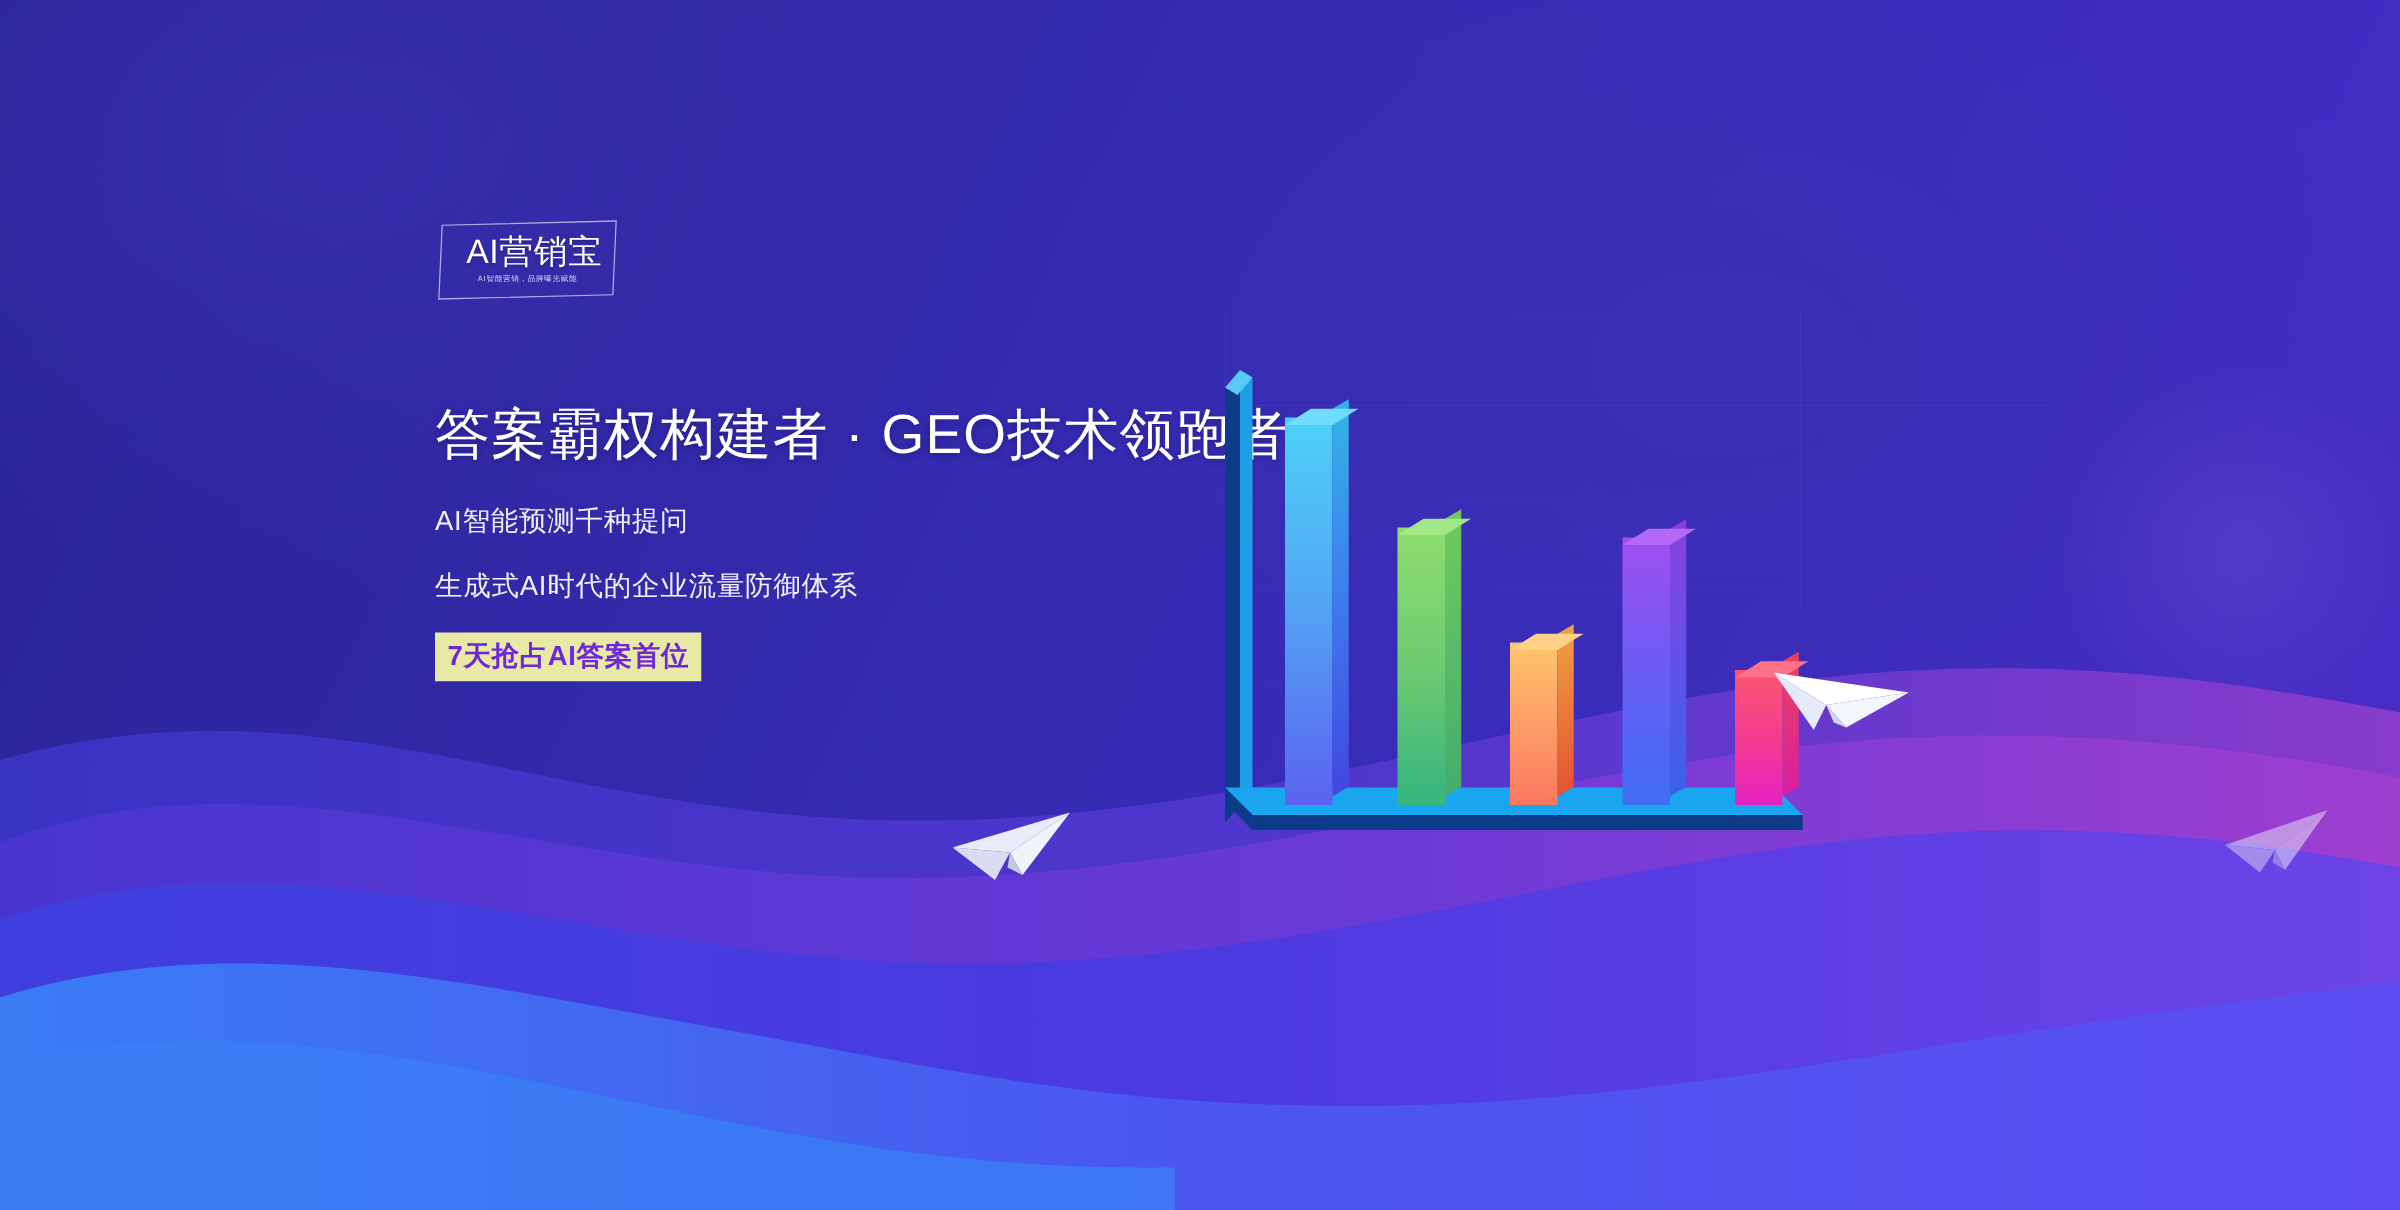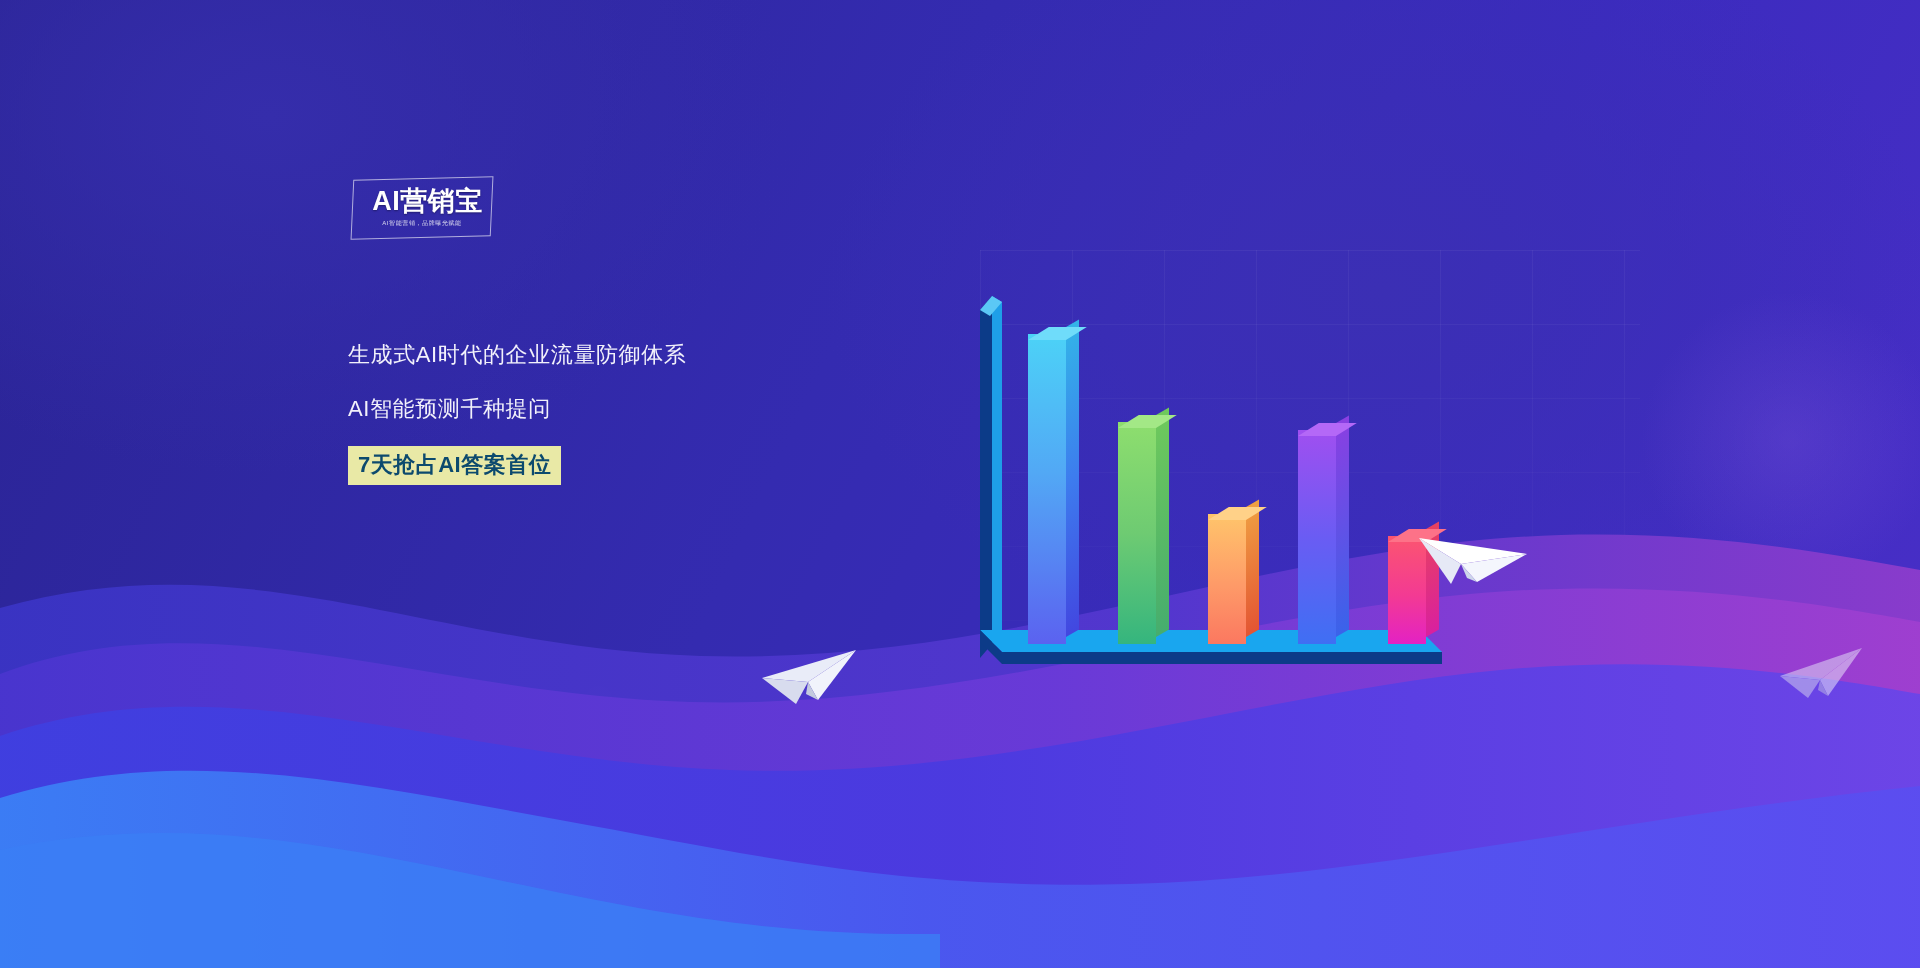--- a/index.html
+++ b/index.html
@@ -38,21 +38,21 @@
   
   .logo{position:absolute;left:352px;top:178px;width:140px;height:60px;}
   .logo-frame{
     position:absolute;inset:0;
     border:1.5px solid rgba(255,255,255,.62);
     transform:skewX(-4deg) rotate(-1.4deg);
   }
   .logo-word{
     position:absolute;left:0;right:0;top:8px;
     text-align:center;color:#ffffff;
-    font-size:27px;font-weight:700;letter-spacing:.5px;
+    font-size:27px;font-weight:400;letter-spacing:.5px;
     line-height:30px;white-space:nowrap;
     text-shadow:0 1px 2px rgba(0,0,0,.35);
     padding-left:11px;
   }
   .logo-sub{
     position:absolute;left:0;right:0;top:41px;
     text-align:center;color:rgba(255,255,255,.80);
     font-size:6px;letter-spacing:.6px;white-space:nowrap;
   }
 
@@ -63,21 +63,21 @@
     letter-spacing:1px;white-space:nowrap;margin:0;
     text-shadow:0 2px 6px rgba(10,4,60,.35);
   }
   .subline{
     color:#f2f1fb;font-size:22px;line-height:30px;letter-spacing:.6px;
     white-space:nowrap;margin:22px 0 0 0;font-weight:400;
   }
   .subline.tight{margin-top:24px;}
   .hl-wrap{margin:22px 0 0 0;}
   .highlight{
-    display:inline-block;background:#e9e9a6;color:#0c4a6e;
+    display:inline-block;background:#e9e9a6;color:#6d28d9;
     font-size:22px;font-weight:700;line-height:30px;letter-spacing:.5px;
     padding:4px 10px 5px 10px;white-space:nowrap;
   }
   .subline.last{margin-top:26px;}
 
   
   .chart{position:absolute;left:980px;top:296px;width:470px;height:370px;}
   .axis-y{position:absolute;left:0;bottom:0;}
   .axis-x{position:absolute;left:0;bottom:0;}
   .bar{position:absolute;bottom:22px;}
@@ -132,22 +132,23 @@
     <path d="M0,352 C160,318 300,340 470,376 C640,412 760,438 940,436 L940,470 L0,470 Z" fill="#3b7ef5" opacity=".80"></path>
   </svg>
 
   <div class="logo">
     <div class="logo-frame"></div>
     <div class="logo-word">AI营销宝</div>
     <div class="logo-sub">AI智能营销，品牌曝光赋能</div>
   </div>
 
   <div class="copy">
+    <h1 class="headline">答案霸权构建者 · GEO技术领跑者</h1>
+    <p class="subline tight">AI智能预测千种提问</p>
     <p class="subline">生成式AI时代的企业流量防御体系</p>
-    <p class="subline tight">AI智能预测千种提问</p>
     <div class="hl-wrap">
       <span class="highlight">7天抢占AI答案首位</span>
     </div>
   </div>
 
   <div class="chart">
 
     <svg class="axis-y" width="26" height="370">
       <polygon points="0,14 12,0 12,348 0,362" fill="#0c3b88"></polygon>
       <polygon points="12,0 22,6 22,352 12,348" fill="#1e9fe8"></polygon>

